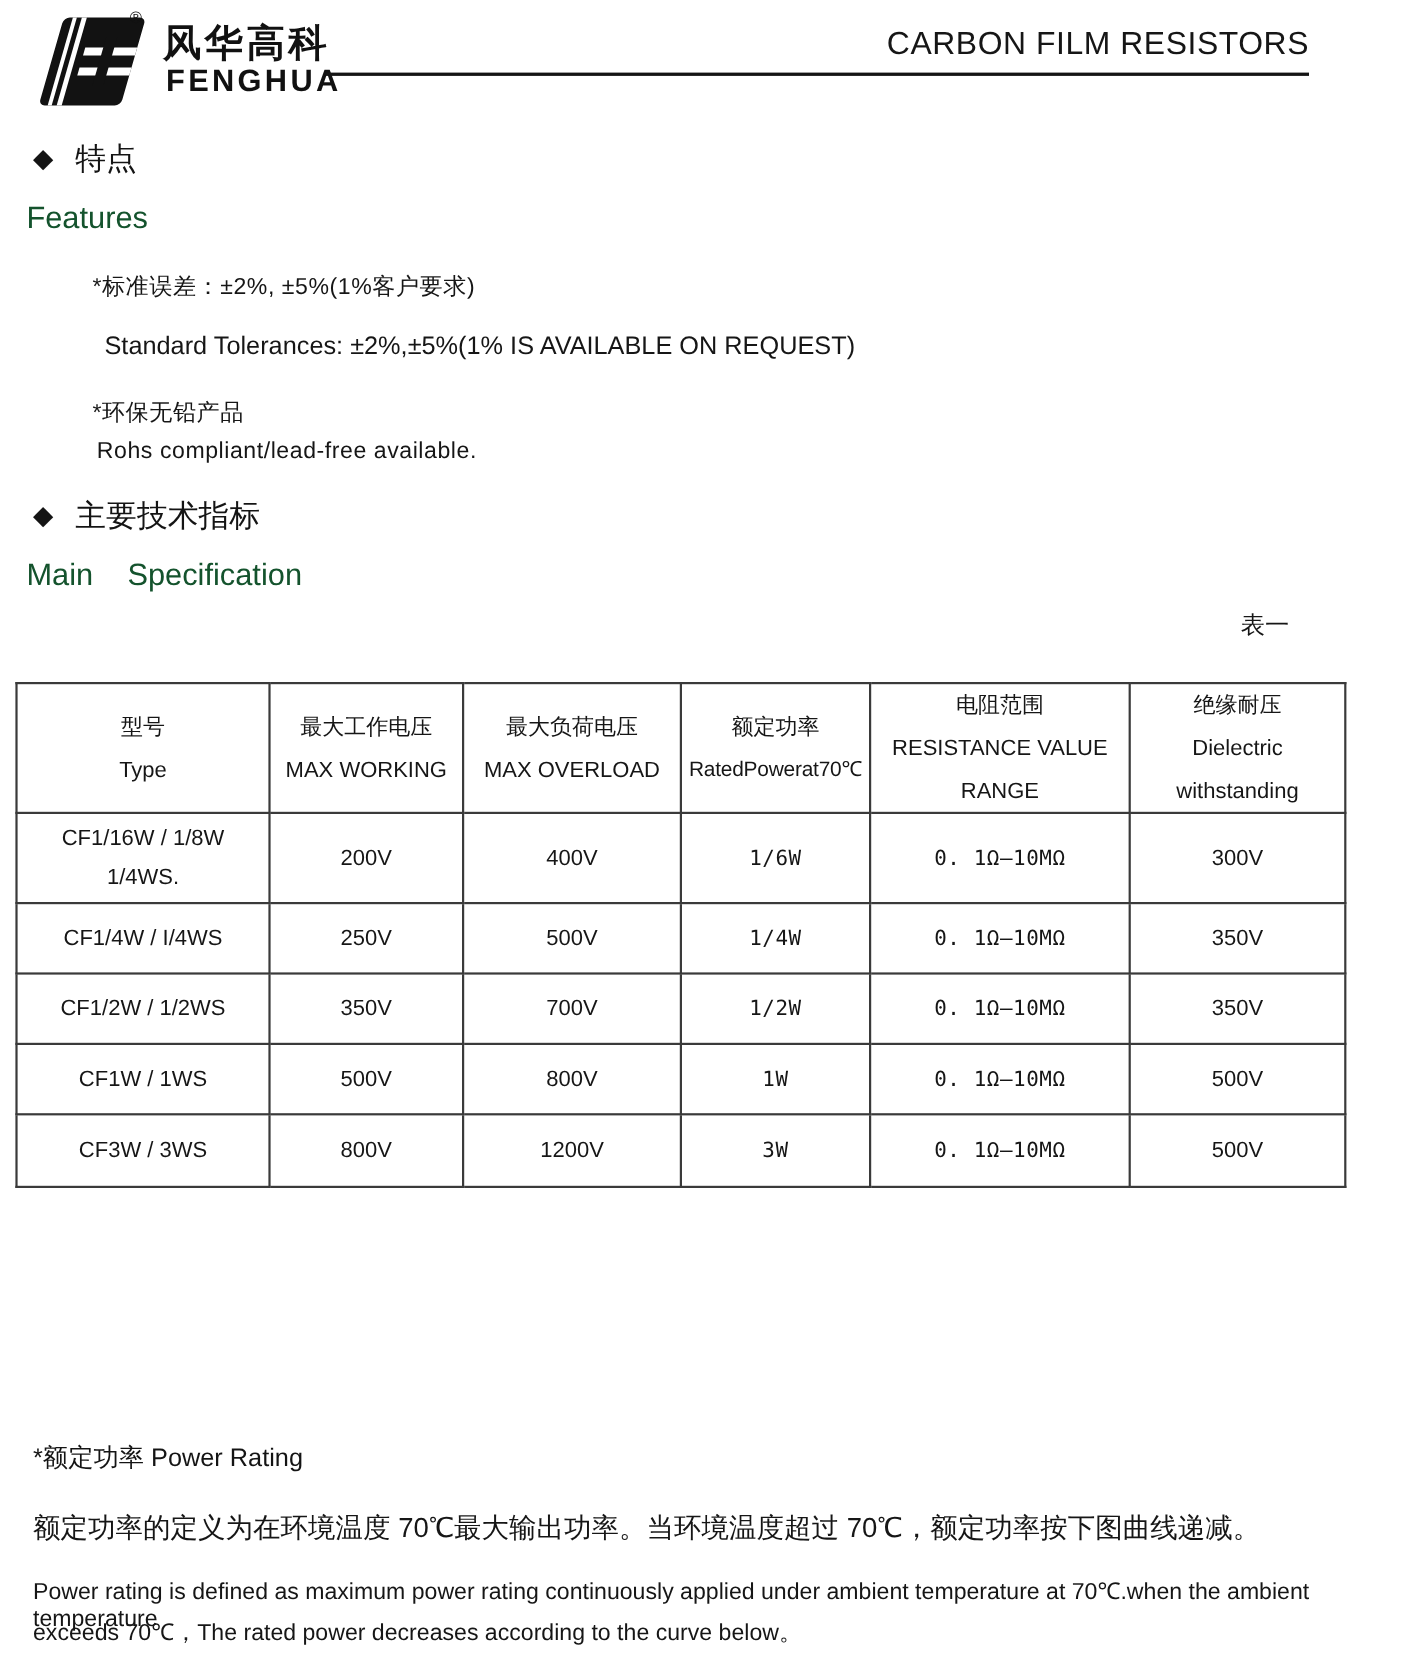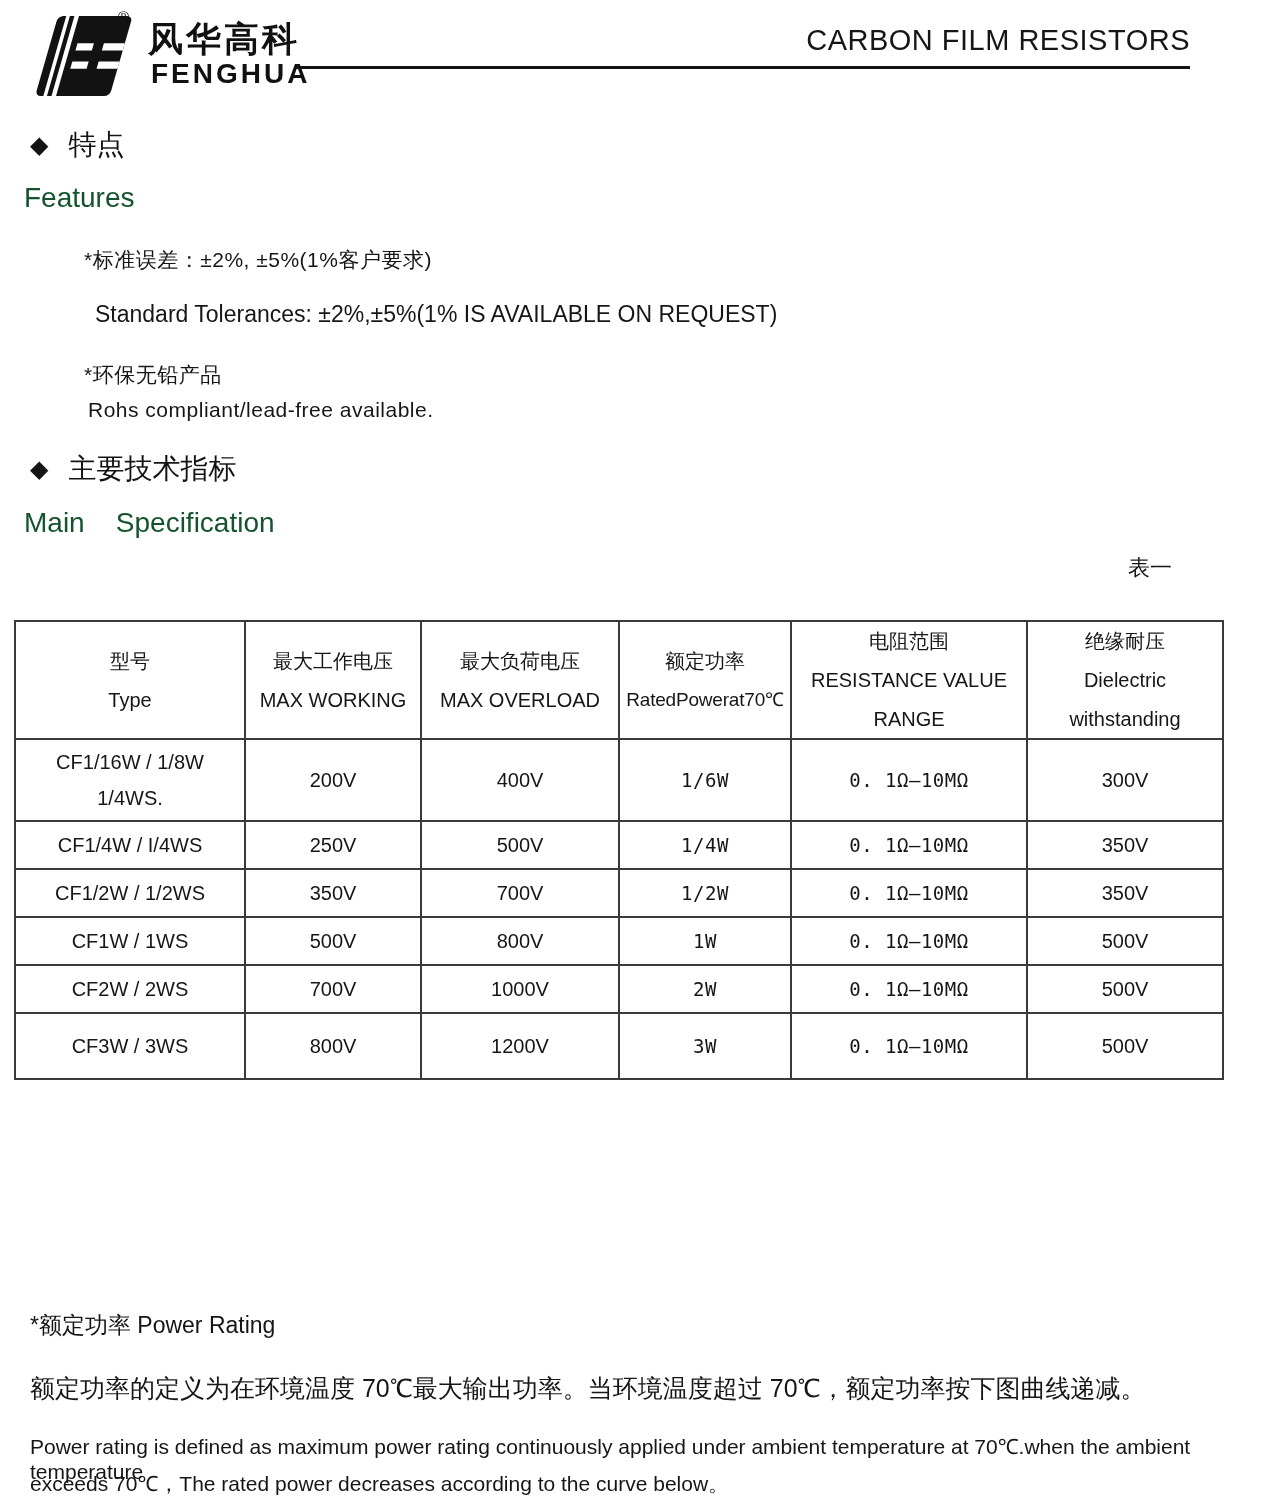--- a/index.html
+++ b/index.html
@@ -40,21 +40,21 @@
     padding:0 4px;overflow:hidden;
   }
   table.spec thead tr{height:118px;}
   .th-line{font-size:20px;line-height:1;}
   .th-line + .th-line{margin-top:19px;}
   .th-en-tight{font-size:19px;letter-spacing:-0.2px;}
   td{font-size:20px;}
   .mono-cell{font-family:"DejaVu Sans Mono", monospace;font-size:19px;letter-spacing:0.5px;}
   .type-line{font-size:20px;line-height:1;}
   .type-line2:not(:empty){margin-top:16px;}
-  tr.r1{height:82px;} tr.r2,tr.r3,tr.r4,tr.r5,tr.r7{height:48px;} tr.r6{height:66px;}
+  tr.r1{height:82px;} tr.r2,tr.r3,tr.r4,tr.r5,tr.r7{height:64px;} tr.r6{height:66px;}
 
   
   .note-head{font-size:23px;color:#141414;}
   .note-cn{font-size:25px;color:#161616;}
   .note-en{font-size:21px;color:#161616;}
 </style>
 </head>
 <body>
 
 <div class="abs" style="left:36px;top:10px;width:100px;height:92px;">
@@ -170,31 +170,20 @@
       <td>
         <div class="type-line">CF1W / 1WS</div>
         <div class="type-line type-line2"></div>
       </td>
       <td>500V</td>
       <td>800V</td>
       <td class="mono-cell">1W</td>
       <td class="mono-cell">0. 1Ω—10MΩ</td>
       <td>500V</td>
     </tr>
-    <tr class="r5">
-      <td>
-        <div class="type-line">CF2W / 2WS</div>
-        <div class="type-line type-line2"></div>
-      </td>
-      <td>700V</td>
-      <td>1000V</td>
-      <td class="mono-cell">2W</td>
-      <td class="mono-cell">0. 1Ω—10MΩ</td>
-      <td>500V</td>
-    </tr>
     <tr class="r6">
       <td>
         <div class="type-line">CF3W / 3WS</div>
         <div class="type-line type-line2"></div>
       </td>
       <td>800V</td>
       <td>1200V</td>
       <td class="mono-cell">3W</td>
       <td class="mono-cell">0. 1Ω—10MΩ</td>
       <td>500V</td>

